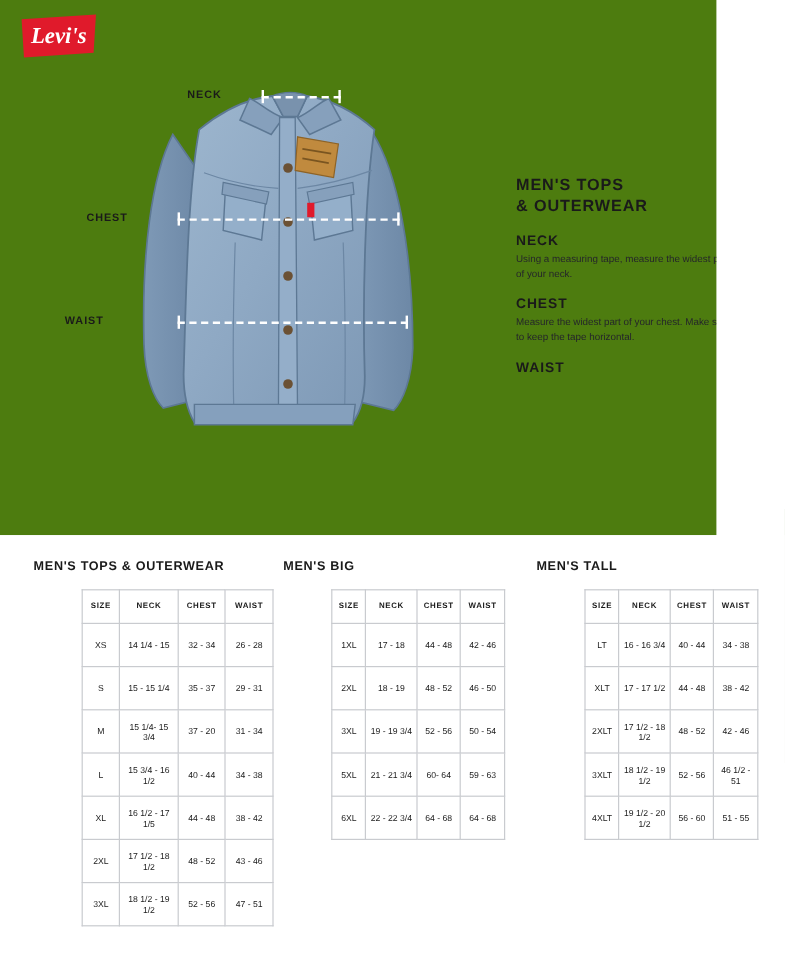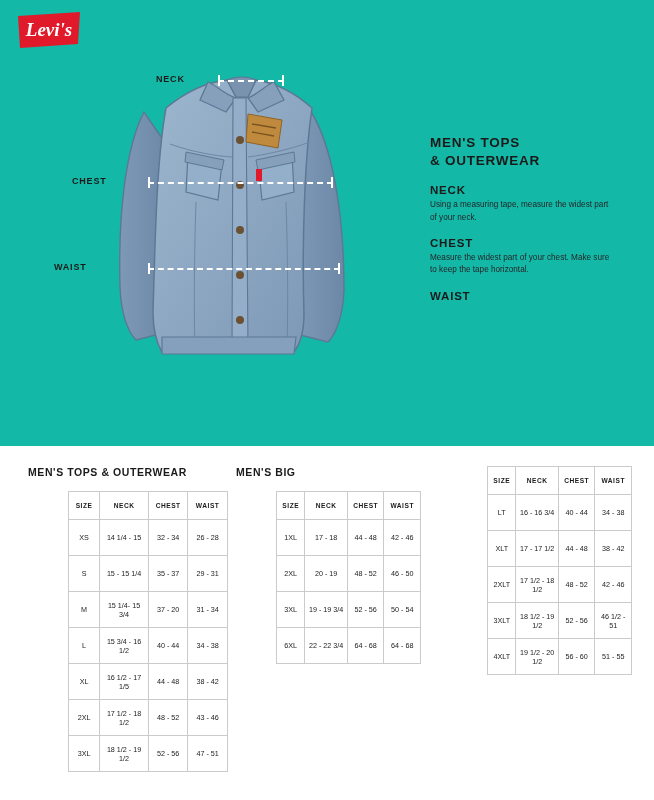--- a/index.html
+++ b/index.html
@@ -8,22 +8,22 @@
     width: 654px; height: 800px;
     background: #ffffff;
     font-family: "Liberation Sans", sans-serif;
     color: #1a1a1a;
   }
   .page { position: relative; width: 654px; height: 800px; overflow: hidden; }
 
   
   .hero {
     position: relative;
-    width: 654px; height: 446px;
-    background: #14b8a6;
+    width: 597px; height: 446px;
+    background: #4d7c0f;
     overflow: hidden;
   }
   .logo {
     position: absolute; left: 16px; top: 10px;
     width: 66px; height: 40px;
   }
   .logo svg { display: block; }
 
   .jacket-wrap {
     position: absolute; left: 96px; top: 52px;
@@ -50,21 +50,21 @@
     background: #ffffff;
   }
 
   
   .info {
     position: absolute;
     left: 430px; top: 134px;
     width: 186px;
   }
   .info h1 {
-    margin: 0 0 14px 0;
+    margin: 11px 0 14px 0;
     font-size: 13.5px;
     font-weight: bold;
     letter-spacing: .055em;
     line-height: 1.35;
   }
   .info h2 {
     margin: 0 0 3px 0;
     font-size: 11.5px;
     font-weight: bold;
     letter-spacing: .07em;
@@ -295,41 +295,48 @@
         </thead>
         <tbody>
           <tr>
             <td>1XL</td>
             <td>17 - 18</td>
             <td>44 - 48</td>
             <td>42 - 46</td>
           </tr>
           <tr>
             <td>2XL</td>
-            <td>20 - 19</td>
+            <td>18 - 19</td>
             <td>48 - 52</td>
             <td>46 - 50</td>
           </tr>
           <tr>
             <td>3XL</td>
             <td>19 - 19 3/4</td>
             <td>52 - 56</td>
             <td>50 - 54</td>
           </tr>
           <tr>
+            <td>5XL</td>
+            <td>21 - 21 3/4</td>
+            <td>60- 64</td>
+            <td>59 - 63</td>
+          </tr>
+          <tr>
             <td>6XL</td>
             <td>22 - 22 3/4</td>
             <td>64 - 68</td>
             <td>64 - 68</td>
           </tr>
         </tbody>
       </table>
     </div>
 
     <div class="tblblock b3">
+      <div class="tbltitle">MEN'S TALL</div>
       <table class="size">
         <thead>
           <tr>
             <th class="c-size">SIZE</th>
             <th class="c-neck">NECK</th>
             <th class="c-chest">CHEST</th>
             <th class="c-waist">WAIST</th>
           </tr>
         </thead>
         <tbody>

